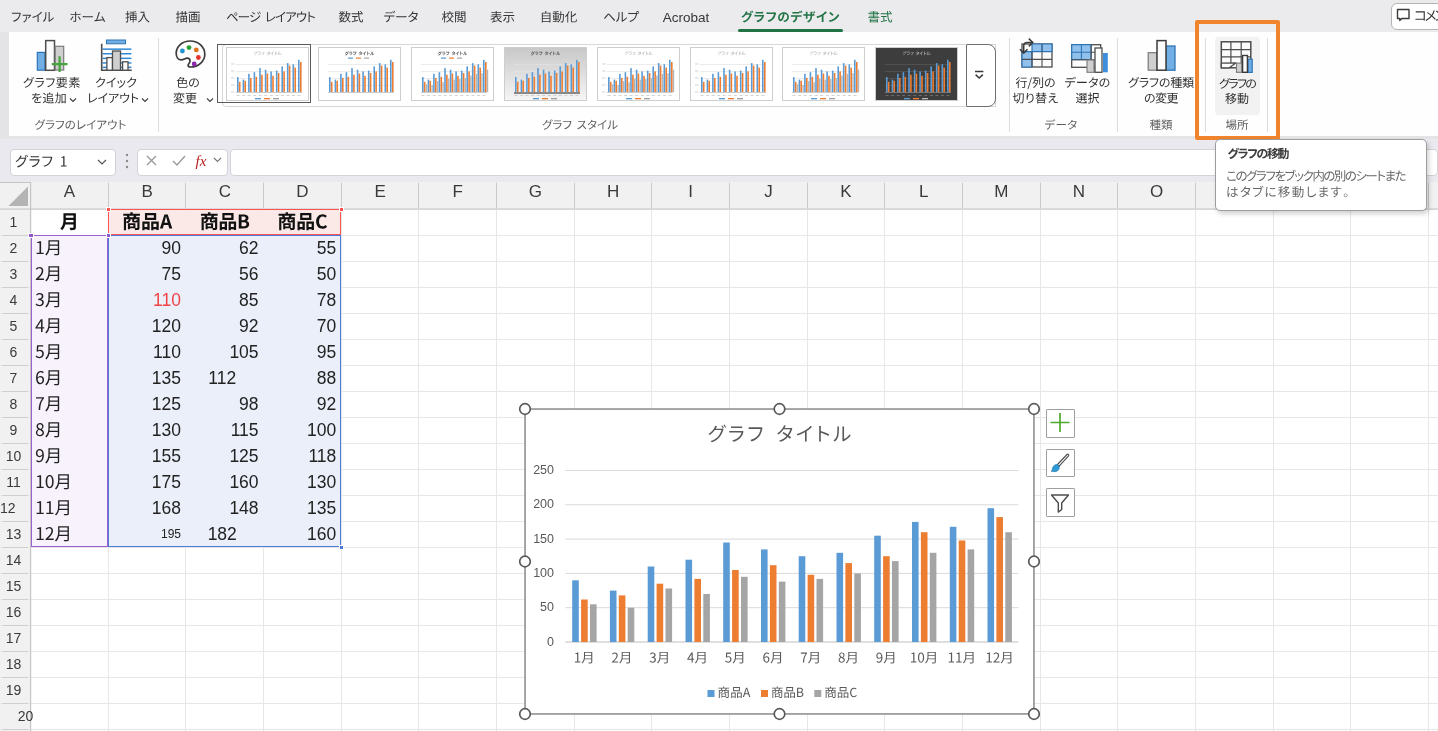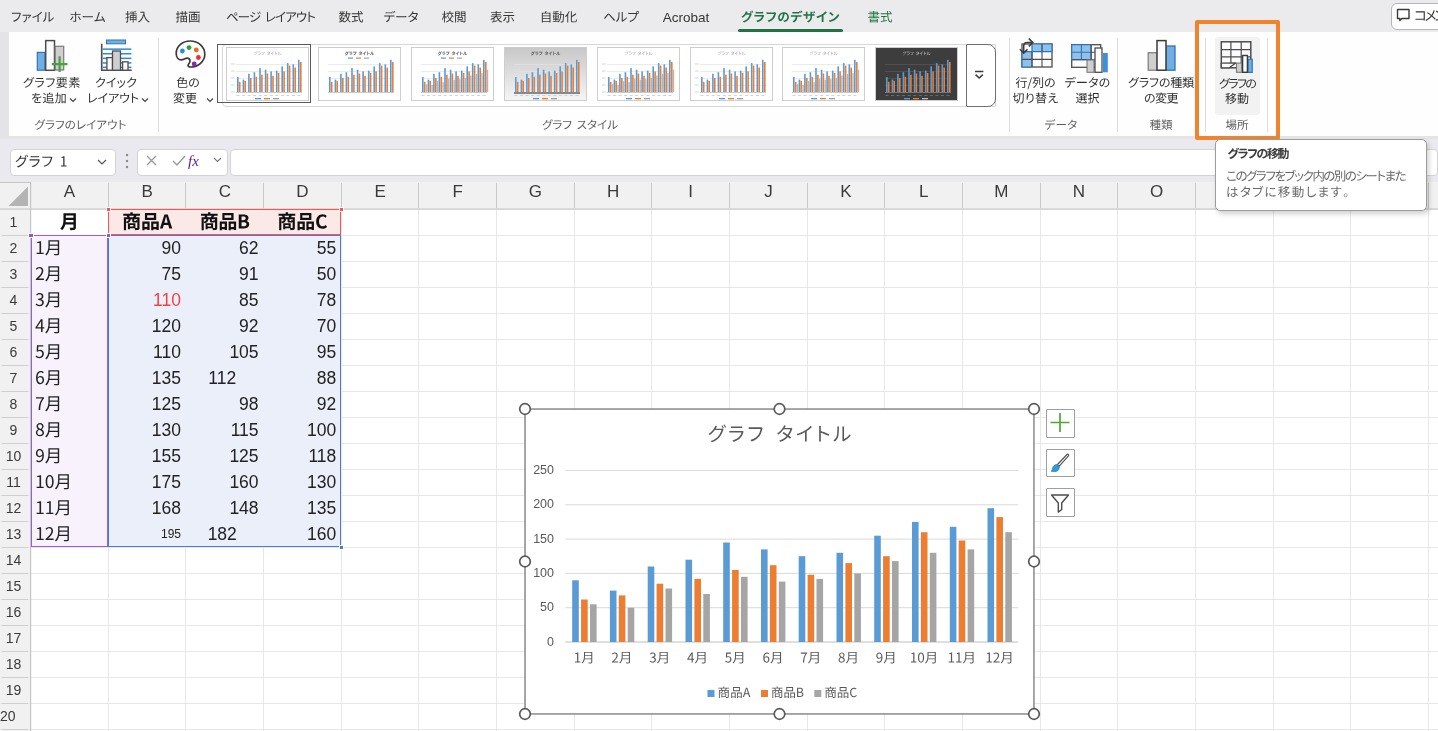--- a/index.html
+++ b/index.html
@@ -712,21 +712,21 @@
       <circle cx="4" cy="3" r="1.2" fill="#8a8a8a"></circle>
       <circle cx="4" cy="9" r="1.2" fill="#8a8a8a"></circle>
       <circle cx="4" cy="15" r="1.2" fill="#8a8a8a"></circle>
     </svg>
     <div style="position:absolute;left:137px;top:148.5px;width:89px;height:25px;background:#fff;border:1px solid #d2d2d7;border-radius:4px"></div>
     <svg style="position:absolute;left:137px;top:149px" width="90" height="24" viewBox="0 0 90 24">
       <path d="M10 7l9 9M19 7l-9 9" stroke="#9a9a9a" stroke-width="1.4"></path>
       <path d="M36 12l4 4 8-9" stroke="#9a9a9a" stroke-width="1.4" fill="none"></path>
       <path d="M77 9l3.5 3.5 3.5-3.5" stroke="#777" stroke-width="1.1" fill="none"></path>
     </svg>
-    <div style="position:absolute;left:188px;top:150px;width:26px;height:22px;font:italic 15px 'Liberation Serif',serif;color:#4c1d95;text-align:left;line-height:22px"><i>f</i>x</div>
+    <div style="position:absolute;left:188px;top:150px;width:26px;height:22px;font:italic 15px 'Liberation Serif',serif;color:#b91c1c;text-align:center;line-height:22px"><i>f</i>x</div>
     <div style="position:absolute;left:229.5px;top:148.5px;width:1206.5px;height:25px;background:#fff;border:1px solid #d2d2d7;border-radius:4px"></div>
     <div style="position:absolute;left:0px;top:182px;width:1438px;height:27px;background:#f1f1f1"></div>
     <div style="position:absolute;left:0px;top:209px;width:30.6px;height:522px;background:#f1f1f1"></div>
     <svg style="position:absolute;left:0px;top:182px" width="31" height="27" viewBox="0 0 31 27">
       <path d="M28 4.5v19.5H8.5z" fill="#b4b4b4"></path>
     </svg>
     <svg style="position:absolute;left:0;top:182px" width="1438" height="549" viewBox="0 0 1438 549">
       <path d="M30.50 0V549.0" stroke="#e7e7e7" stroke-width="1"></path>
       <path d="M108.50 0V549.0" stroke="#e7e7e7" stroke-width="1"></path>
       <path d="M185.50 0V549.0" stroke="#e7e7e7" stroke-width="1"></path>
@@ -832,45 +832,45 @@
     <div style="position:absolute;left:0;top:235px;width:27px;height:26px;line-height:26px;text-align:center;font-size:14px;color:#3a3a3a">2</div>
     <div style="position:absolute;left:0;top:261px;width:27px;height:26px;line-height:26px;text-align:center;font-size:14px;color:#3a3a3a">3</div>
     <div style="position:absolute;left:0;top:287px;width:27px;height:26px;line-height:26px;text-align:center;font-size:14px;color:#3a3a3a">4</div>
     <div style="position:absolute;left:0;top:313px;width:27px;height:26px;line-height:26px;text-align:center;font-size:14px;color:#3a3a3a">5</div>
     <div style="position:absolute;left:0;top:339px;width:27px;height:26px;line-height:26px;text-align:center;font-size:14px;color:#3a3a3a">6</div>
     <div style="position:absolute;left:0;top:365px;width:27px;height:26px;line-height:26px;text-align:center;font-size:14px;color:#3a3a3a">7</div>
     <div style="position:absolute;left:0;top:391px;width:27px;height:26px;line-height:26px;text-align:center;font-size:14px;color:#3a3a3a">8</div>
     <div style="position:absolute;left:0;top:417px;width:27px;height:26px;line-height:26px;text-align:center;font-size:14px;color:#3a3a3a">9</div>
     <div style="position:absolute;left:0;top:443px;width:27px;height:26px;line-height:26px;text-align:center;font-size:14px;color:#3a3a3a">10</div>
     <div style="position:absolute;left:0;top:469px;width:27px;height:26px;line-height:26px;text-align:center;font-size:14px;color:#3a3a3a">11</div>
-    <div style="position:absolute;left:0;top:495px;width:27px;height:26px;line-height:26px;text-align:center;font-size:14px;color:#3a3a3a">12</div>
+    <div style="position:absolute;left:0;top:495px;width:27px;height:26px;line-height:26px;text-align:left;font-size:14px;color:#3a3a3a">12</div>
     <div style="position:absolute;left:0;top:521px;width:27px;height:26px;line-height:26px;text-align:center;font-size:14px;color:#3a3a3a">13</div>
     <div style="position:absolute;left:0;top:547px;width:27px;height:26px;line-height:26px;text-align:center;font-size:14px;color:#3a3a3a">14</div>
     <div style="position:absolute;left:0;top:573px;width:27px;height:26px;line-height:26px;text-align:center;font-size:14px;color:#3a3a3a">15</div>
     <div style="position:absolute;left:0;top:599px;width:27px;height:26px;line-height:26px;text-align:center;font-size:14px;color:#3a3a3a">16</div>
     <div style="position:absolute;left:0;top:625px;width:27px;height:26px;line-height:26px;text-align:center;font-size:14px;color:#3a3a3a">17</div>
     <div style="position:absolute;left:0;top:651px;width:27px;height:26px;line-height:26px;text-align:center;font-size:14px;color:#3a3a3a">18</div>
     <div style="position:absolute;left:0;top:677px;width:27px;height:26px;line-height:26px;text-align:center;font-size:14px;color:#3a3a3a">19</div>
-    <div style="position:absolute;left:0;top:703px;width:27px;height:26px;line-height:26px;text-align:left;font-size:14px;color:#3a3a3a">20</div>
+    <div style="position:absolute;left:12px;top:703px;width:27px;height:26px;line-height:26px;text-align:center;font-size:14px;color:#3a3a3a">20</div>
     <div style="position:absolute;left:109.3px;top:210px;width:232px;height:25px;background:#fbe9e8"></div>
     <div style="position:absolute;left:31.6px;top:236px;width:76.7px;height:311px;background:#f7f2fb"></div>
     <div style="position:absolute;left:109.3px;top:236px;width:232px;height:311px;background:#eaeffa"></div>
     <div style="position:absolute;left:108.3px;top:209px;width:233px;height:26px;border:1.4px solid #ff5151;box-sizing:border-box"></div>
     <div style="position:absolute;left:30.6px;top:235px;width:77.7px;height:312px;border:1.5px solid #9b5fd0;box-sizing:border-box"></div>
     <div style="position:absolute;left:108.3px;top:235px;width:233px;height:312px;border:1.5px solid #4a7bd9;box-sizing:border-box"></div>
     <div style="position:absolute;left:106.1px;top:206.8px;width:3.4px;height:3.4px;background:#ff5151;border:0.8px solid #fff;box-sizing:content-box"></div>
     <div style="position:absolute;left:339px;top:206.8px;width:3.4px;height:3.4px;background:#ff5151;border:0.8px solid #fff;box-sizing:content-box"></div>
     <div style="position:absolute;left:28.4px;top:232.8px;width:3.4px;height:3.4px;background:#9256ce;border:0.8px solid #fff;box-sizing:content-box"></div>
     <div style="position:absolute;left:106.1px;top:232.8px;width:3.4px;height:3.4px;background:#9256ce;border:0.8px solid #fff;box-sizing:content-box"></div>
     <div style="position:absolute;left:339px;top:544.8px;width:3.4px;height:3.4px;background:#4a7bd9;border:0.8px solid #fff;box-sizing:content-box"></div>
     <div style="position:absolute;left:108.3px;top:235px;width:72.7px;text-align:right;font-size:17.5px;color:#222;line-height:26.5px">90</div>
     <div style="position:absolute;left:185.9px;top:235px;width:72.7px;text-align:right;font-size:17.5px;color:#222;line-height:26.5px">62</div>
     <div style="position:absolute;left:263.6px;top:235px;width:72.7px;text-align:right;font-size:17.5px;color:#222;line-height:26.5px">55</div>
     <div style="position:absolute;left:108.3px;top:261px;width:72.7px;text-align:right;font-size:17.5px;color:#222;line-height:26.5px">75</div>
-    <div style="position:absolute;left:185.9px;top:261px;width:72.7px;text-align:right;font-size:17.5px;color:#222;line-height:26.5px">91</div>
+    <div style="position:absolute;left:185.9px;top:261px;width:72.7px;text-align:right;font-size:17.5px;color:#222;line-height:26.5px">56</div>
     <div style="position:absolute;left:263.6px;top:261px;width:72.7px;text-align:right;font-size:17.5px;color:#222;line-height:26.5px">50</div>
     <div style="position:absolute;left:108.3px;top:287px;width:72.7px;text-align:right;font-size:17.5px;color:#ef4444;line-height:26.5px">110</div>
     <div style="position:absolute;left:185.9px;top:287px;width:72.7px;text-align:right;font-size:17.5px;color:#222;line-height:26.5px">85</div>
     <div style="position:absolute;left:263.6px;top:287px;width:72.7px;text-align:right;font-size:17.5px;color:#222;line-height:26.5px">78</div>
     <div style="position:absolute;left:108.3px;top:313px;width:72.7px;text-align:right;font-size:17.5px;color:#222;line-height:26.5px">120</div>
     <div style="position:absolute;left:185.9px;top:313px;width:72.7px;text-align:right;font-size:17.5px;color:#222;line-height:26.5px">92</div>
     <div style="position:absolute;left:263.6px;top:313px;width:72.7px;text-align:right;font-size:17.5px;color:#222;line-height:26.5px">70</div>
     <div style="position:absolute;left:108.3px;top:339px;width:72.7px;text-align:right;font-size:17.5px;color:#222;line-height:26.5px">110</div>
     <div style="position:absolute;left:185.9px;top:339px;width:72.7px;text-align:right;font-size:17.5px;color:#222;line-height:26.5px">105</div>
     <div style="position:absolute;left:263.6px;top:339px;width:72.7px;text-align:right;font-size:17.5px;color:#222;line-height:26.5px">95</div>

